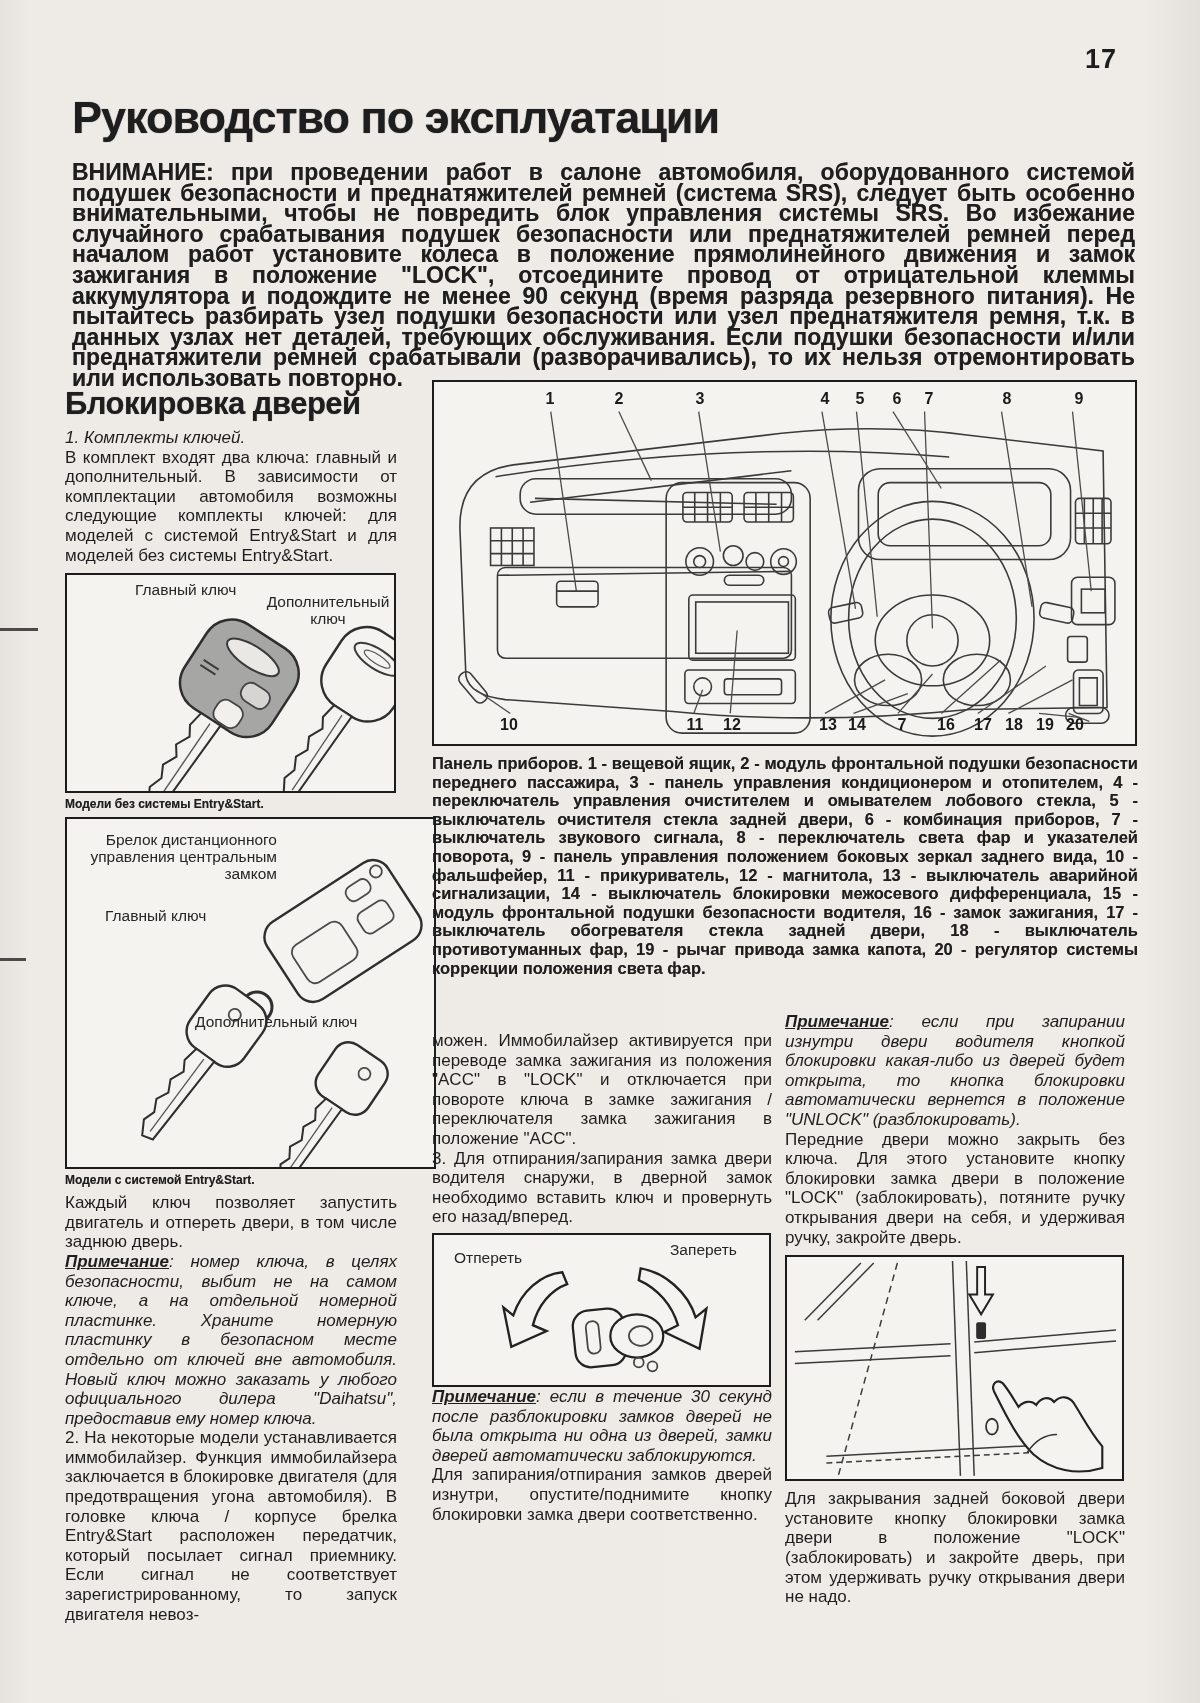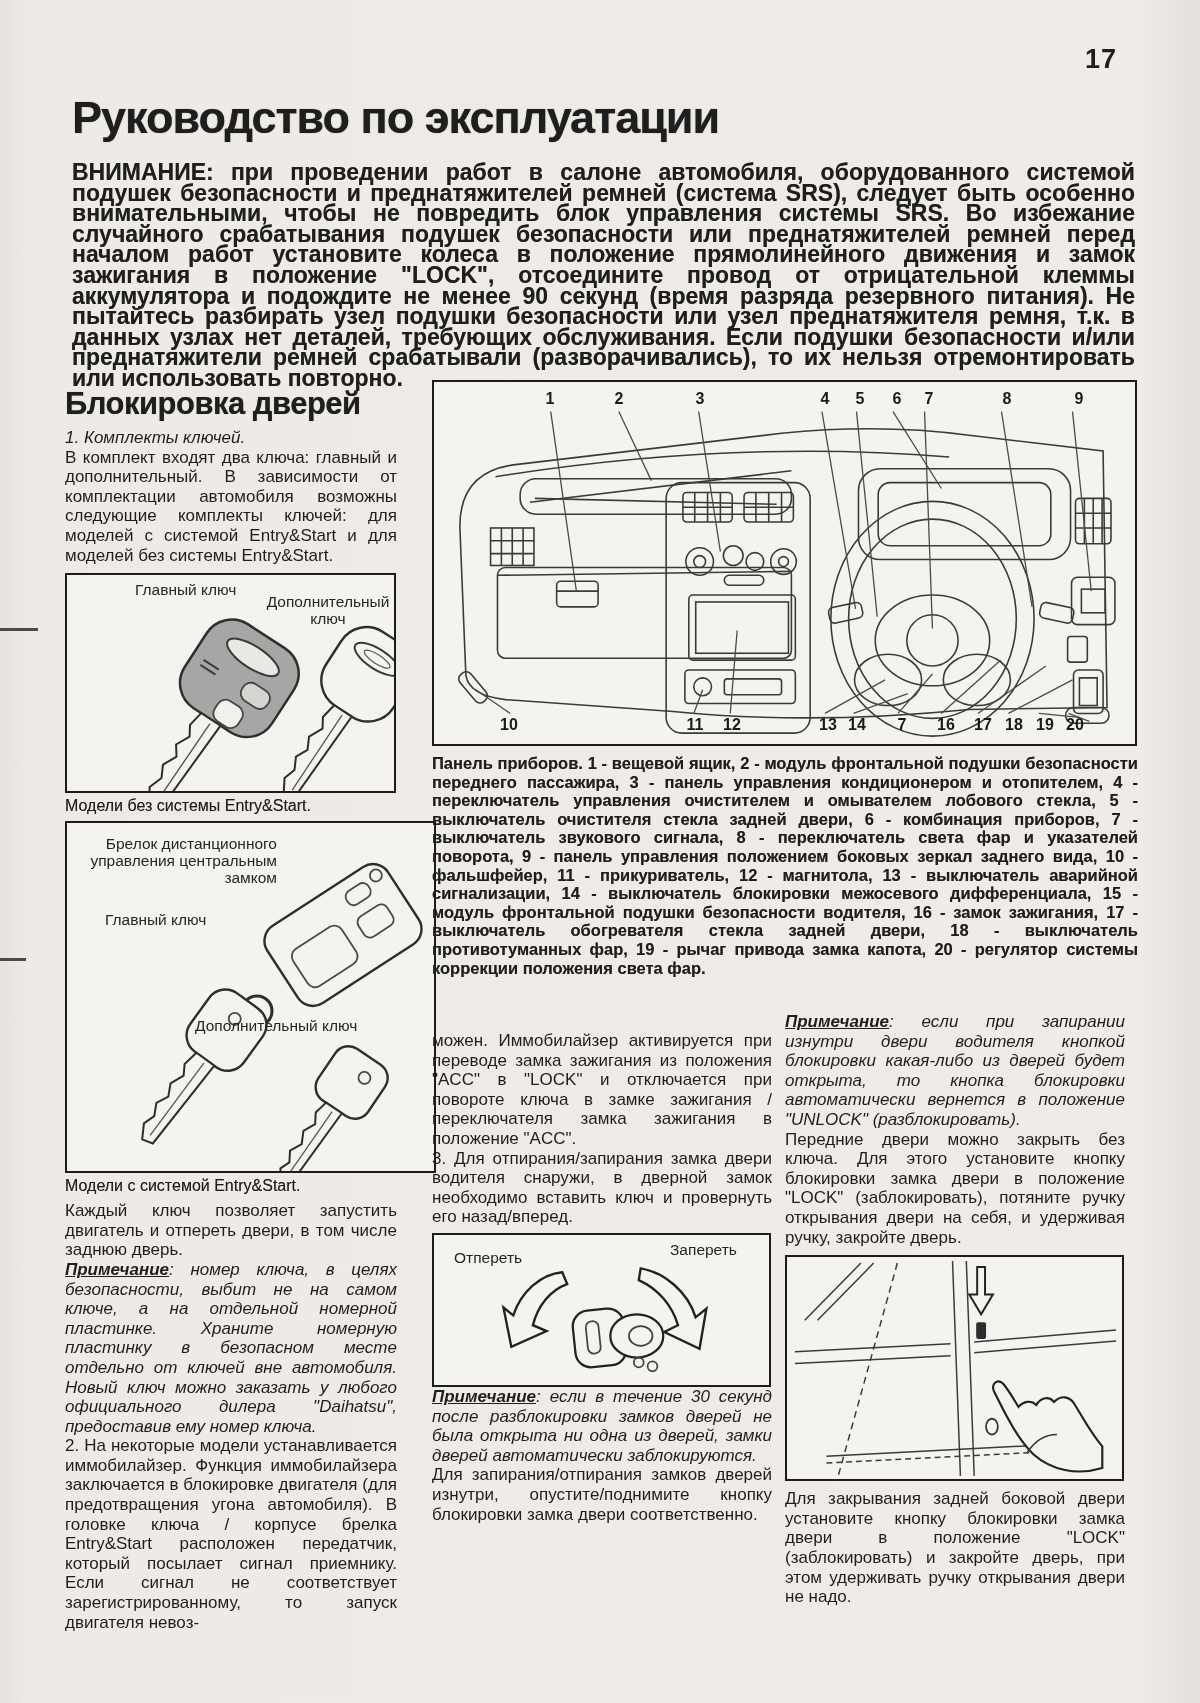--- a/index.html
+++ b/index.html
@@ -13,21 +13,21 @@
   .page-num{font-size:27px;font-weight:bold;letter-spacing:1px;}
   .doc-title{font-size:45px;font-weight:bold;letter-spacing:-1px;white-space:nowrap;
     text-shadow:0 0 1px rgba(10,10,10,.65);}
   .warning{width:1063px;font-size:23px;line-height:20.6px;font-weight:bold;
     text-shadow:0 0 .6px rgba(20,20,20,.55);}
   .col{display:block;}
   .col p{font-size:17px;line-height:19.6px;}
   .section-heading{font-size:31px;font-weight:bold;letter-spacing:-.5px;margin:16px 0 6px 0;
     text-shadow:0 0 .8px rgba(10,10,10,.6);white-space:nowrap;}
   .figbox{border:2.5px solid #1c1c1c;background:#f5f3ef;position:relative;overflow:hidden;}
-  .figcaption{font-size:16px;font-weight:normal;margin:4px 0 6px 0;text-align:left;
+  .figcaption{font-size:12px;font-weight:bold;margin:4px 0 6px 0;text-align:left;
     text-shadow:0 0 .6px rgba(20,20,20,.5);}
   .figlabel{position:absolute;font-size:15.5px;line-height:17px;color:#262626;}
   .note{font-style:italic;}
   .note-label{text-decoration:underline;font-weight:bold;font-style:italic;}
   .dash-caption{width:706px;font-size:16.5px;line-height:18.6px;font-weight:bold;
     text-shadow:0 0 .6px rgba(20,20,20,.5);}
   .callout{position:absolute;font-size:16px;font-weight:bold;width:30px;text-align:center;
     margin-left:-15px;color:#1a1a1a;}
   svg{display:block;}
   .artifact{position:absolute;background:#4a4a4a;}

